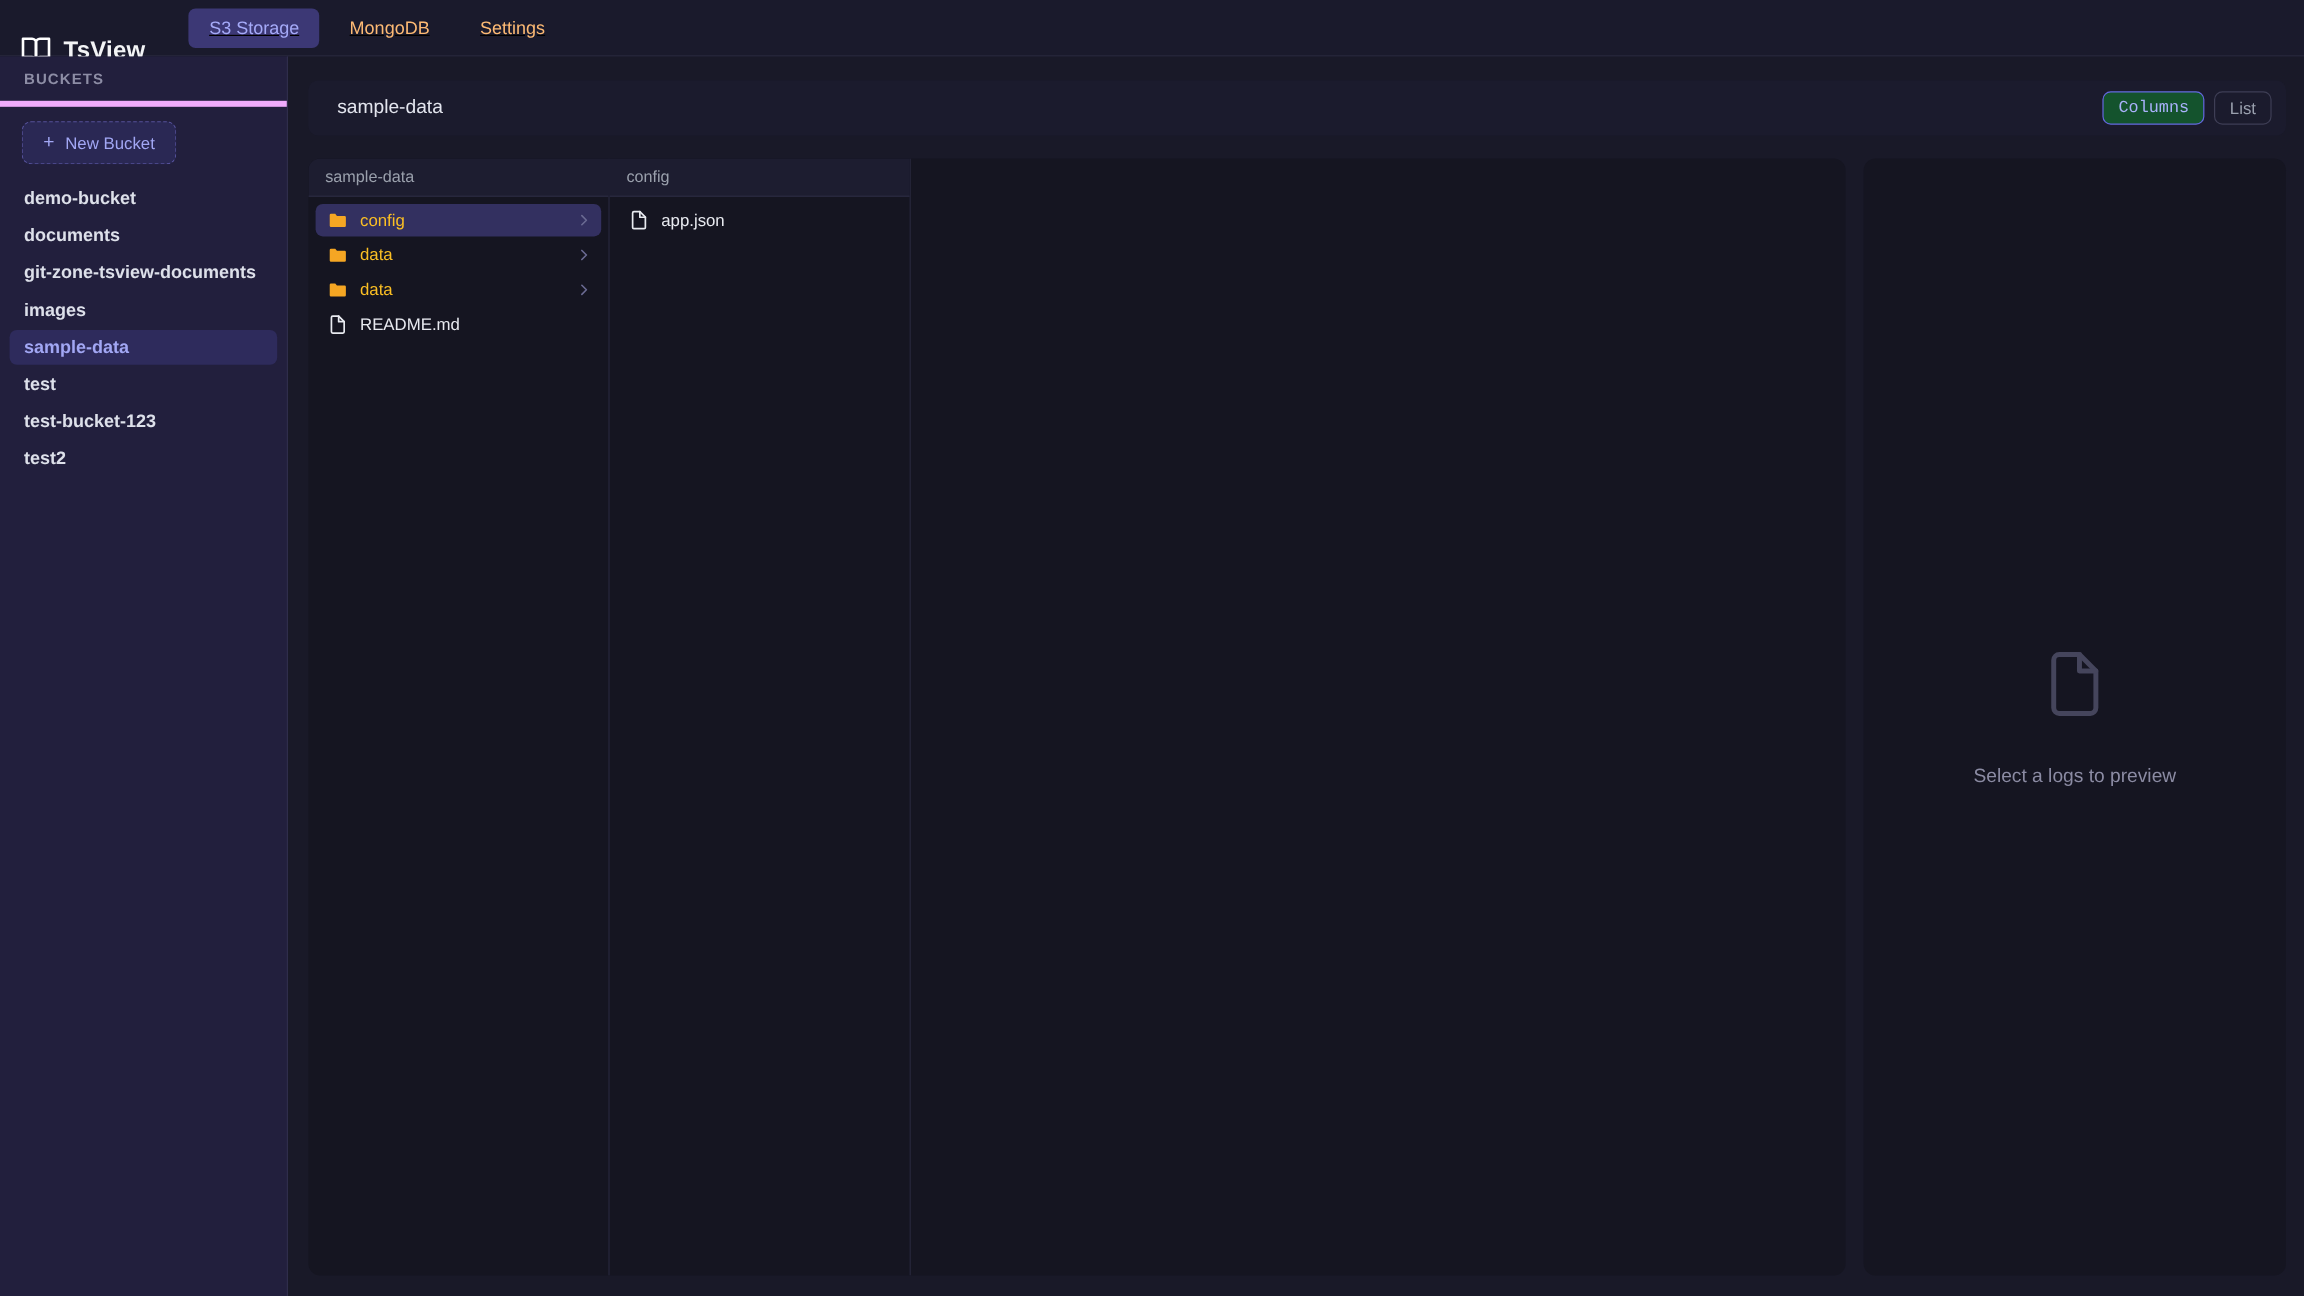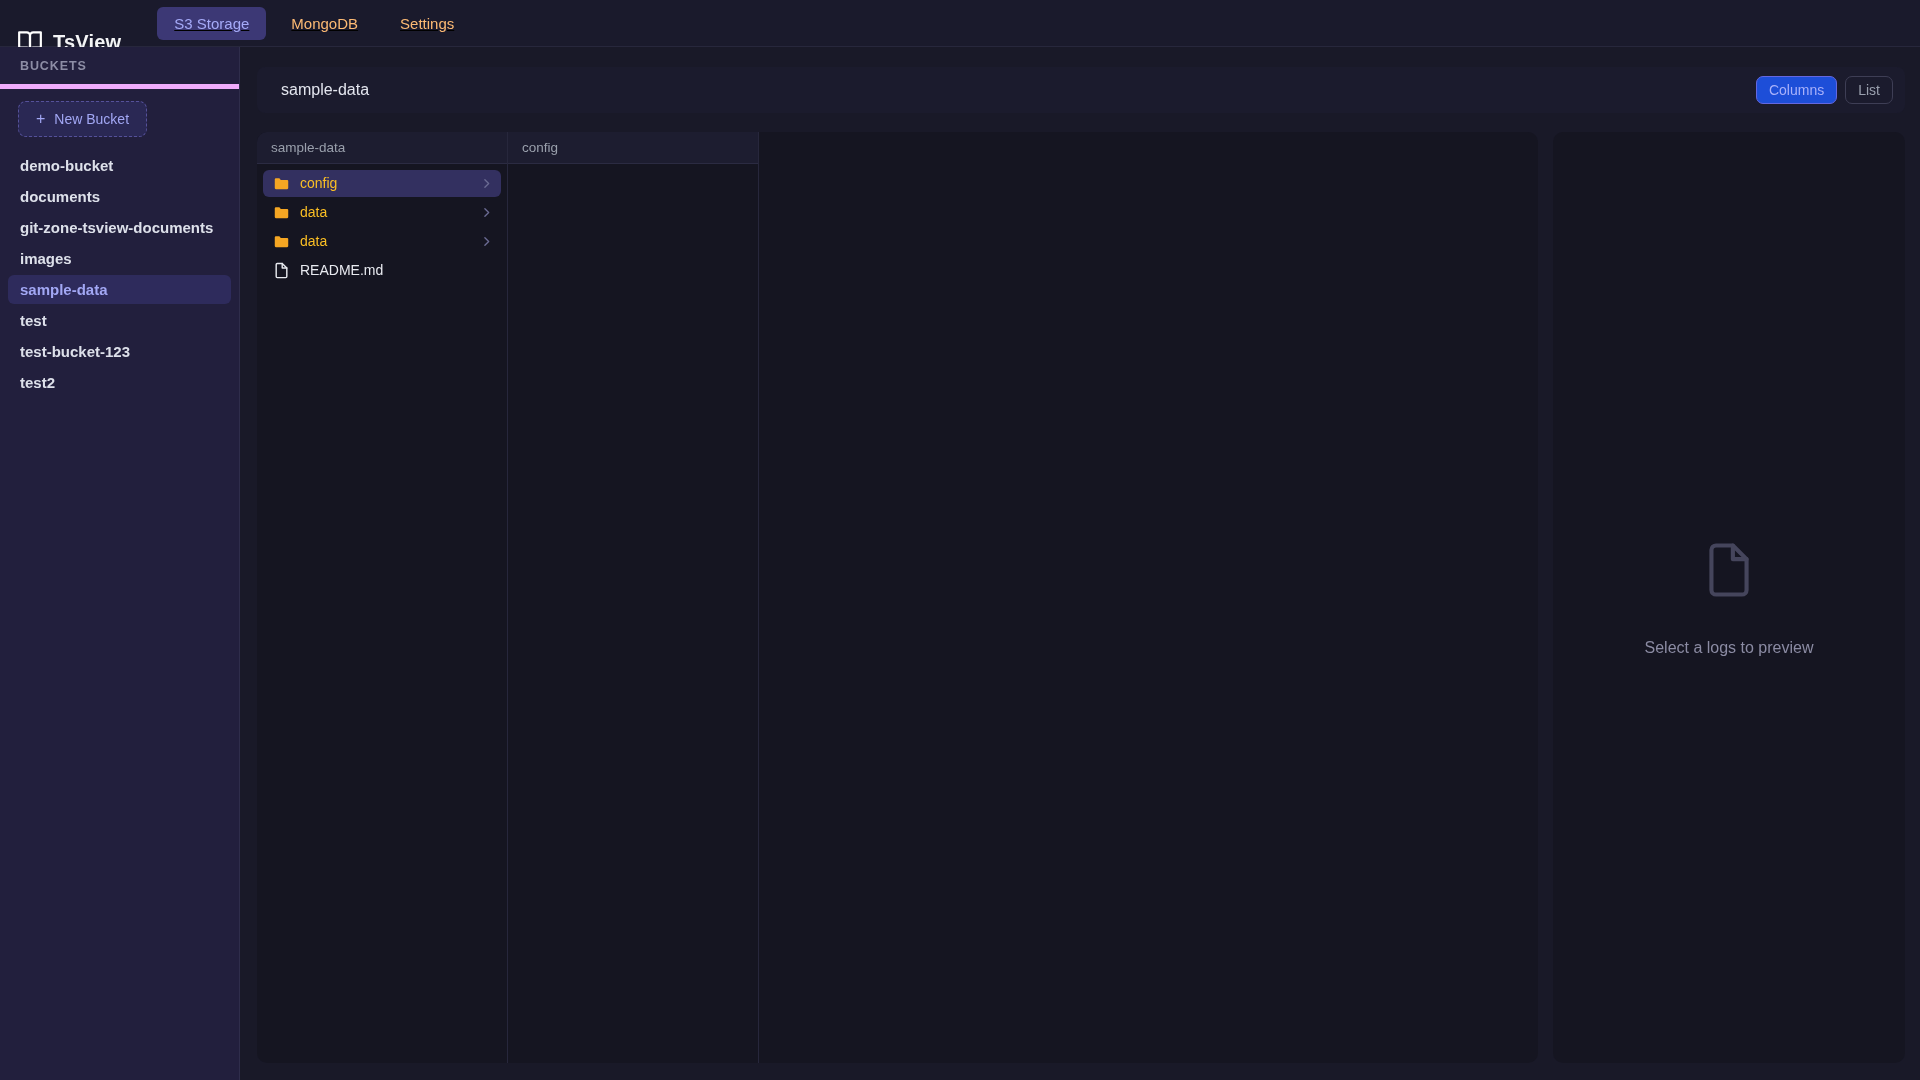--- a/index.html
+++ b/index.html
@@ -80,21 +80,21 @@
   .view-toggle { display: flex; gap: 8px; }
   .toggle-btn {
     font-size: 14px; padding: 5px 12px;
     border-radius: 7px;
     background: transparent;
     border: 1px solid #3e3e55;
     color: #9aa0ae;
     cursor: pointer;
     font-family: inherit;
   }
-  .toggle-btn.active { background: #1d4ed8; border-color: #6468e0; color: #a9b1fa; }
+  .toggle-btn.active { background: #14532d; border-color: #6468e0; color: #a9b1fa; font-family: Liberation Mono, monospace; }
 
   .content-row { display: flex; gap: 15px; margin-top: 19px; height: 931px; }
 
   
   .columns-panel {
     flex: 1;
     background: #151521;
     border-radius: 10px;
     display: flex;
     overflow: hidden;
@@ -242,20 +242,33 @@
                 </svg>
               </span>
               <span class="row-label">README.md</span>
             </div>
 
           </div>
         </div>
 
         <div class="col">
           <div class="col-header">config</div>
+          <div class="col-items">
+
+            <div class="row file">
+              <span class="icon">
+                <svg viewBox="0 0 24 24" fill="none" stroke="currentColor" stroke-width="2" stroke-linejoin="round" stroke-linecap="round">
+                  <path d="M13 2H6a1.5 1.5 0 0 0-1.5 1.5v17A1.5 1.5 0 0 0 6 22h12a1.5 1.5 0 0 0 1.5-1.5V8.5z"></path>
+                  <path d="M13 2v6.5h6.5"></path>
+                </svg>
+              </span>
+              <span class="row-label">app.json</span>
+            </div>
+
+          </div>
         </div>
 
       </div>
 
       <div class="preview-panel">
         <span class="preview-icon">
           <svg viewBox="0 0 24 24" fill="none" stroke="#45455c" stroke-width="1.6" stroke-linejoin="round" stroke-linecap="round">
             <path d="M13.5 2.5H7A1.8 1.8 0 0 0 5.2 4.3v15.4A1.8 1.8 0 0 0 7 21.5h10a1.8 1.8 0 0 0 1.8-1.8V7.8z"></path>
             <path d="M13.5 2.5v5.3h5.3"></path>
           </svg>

